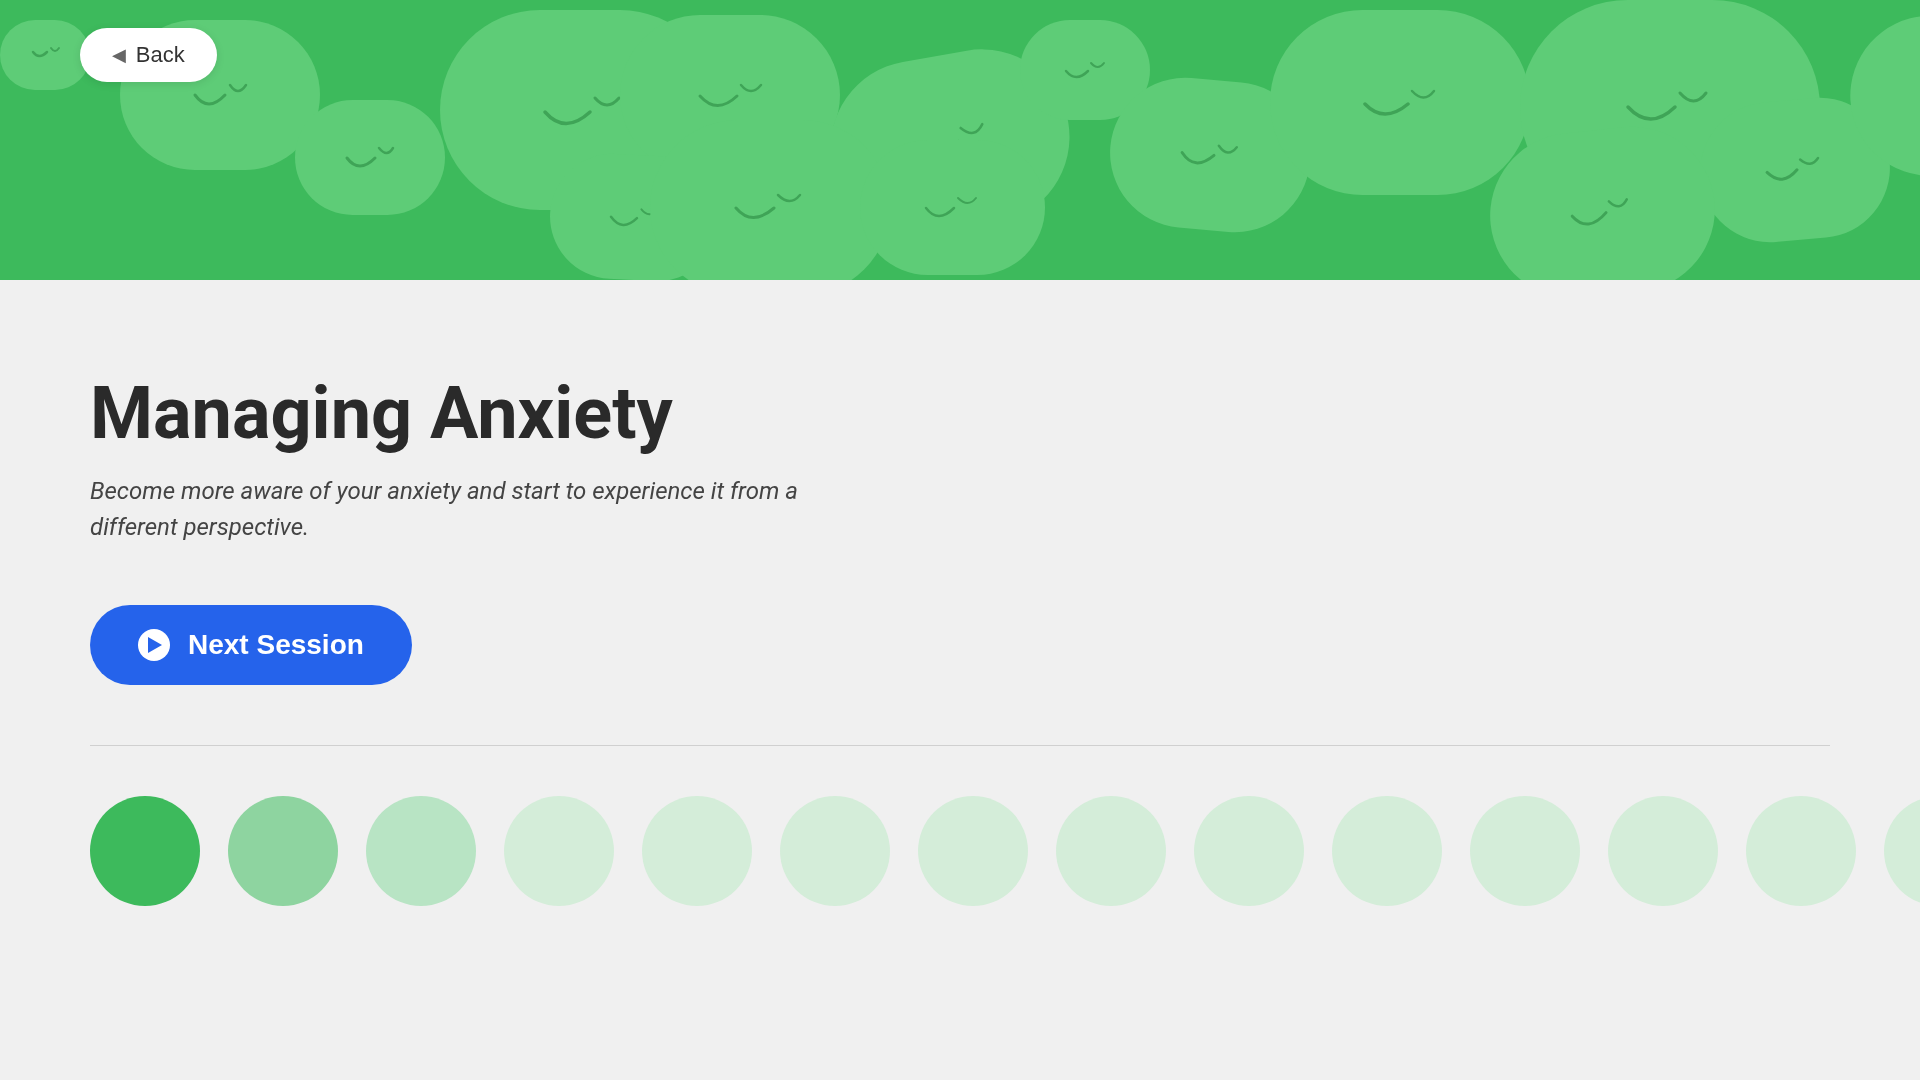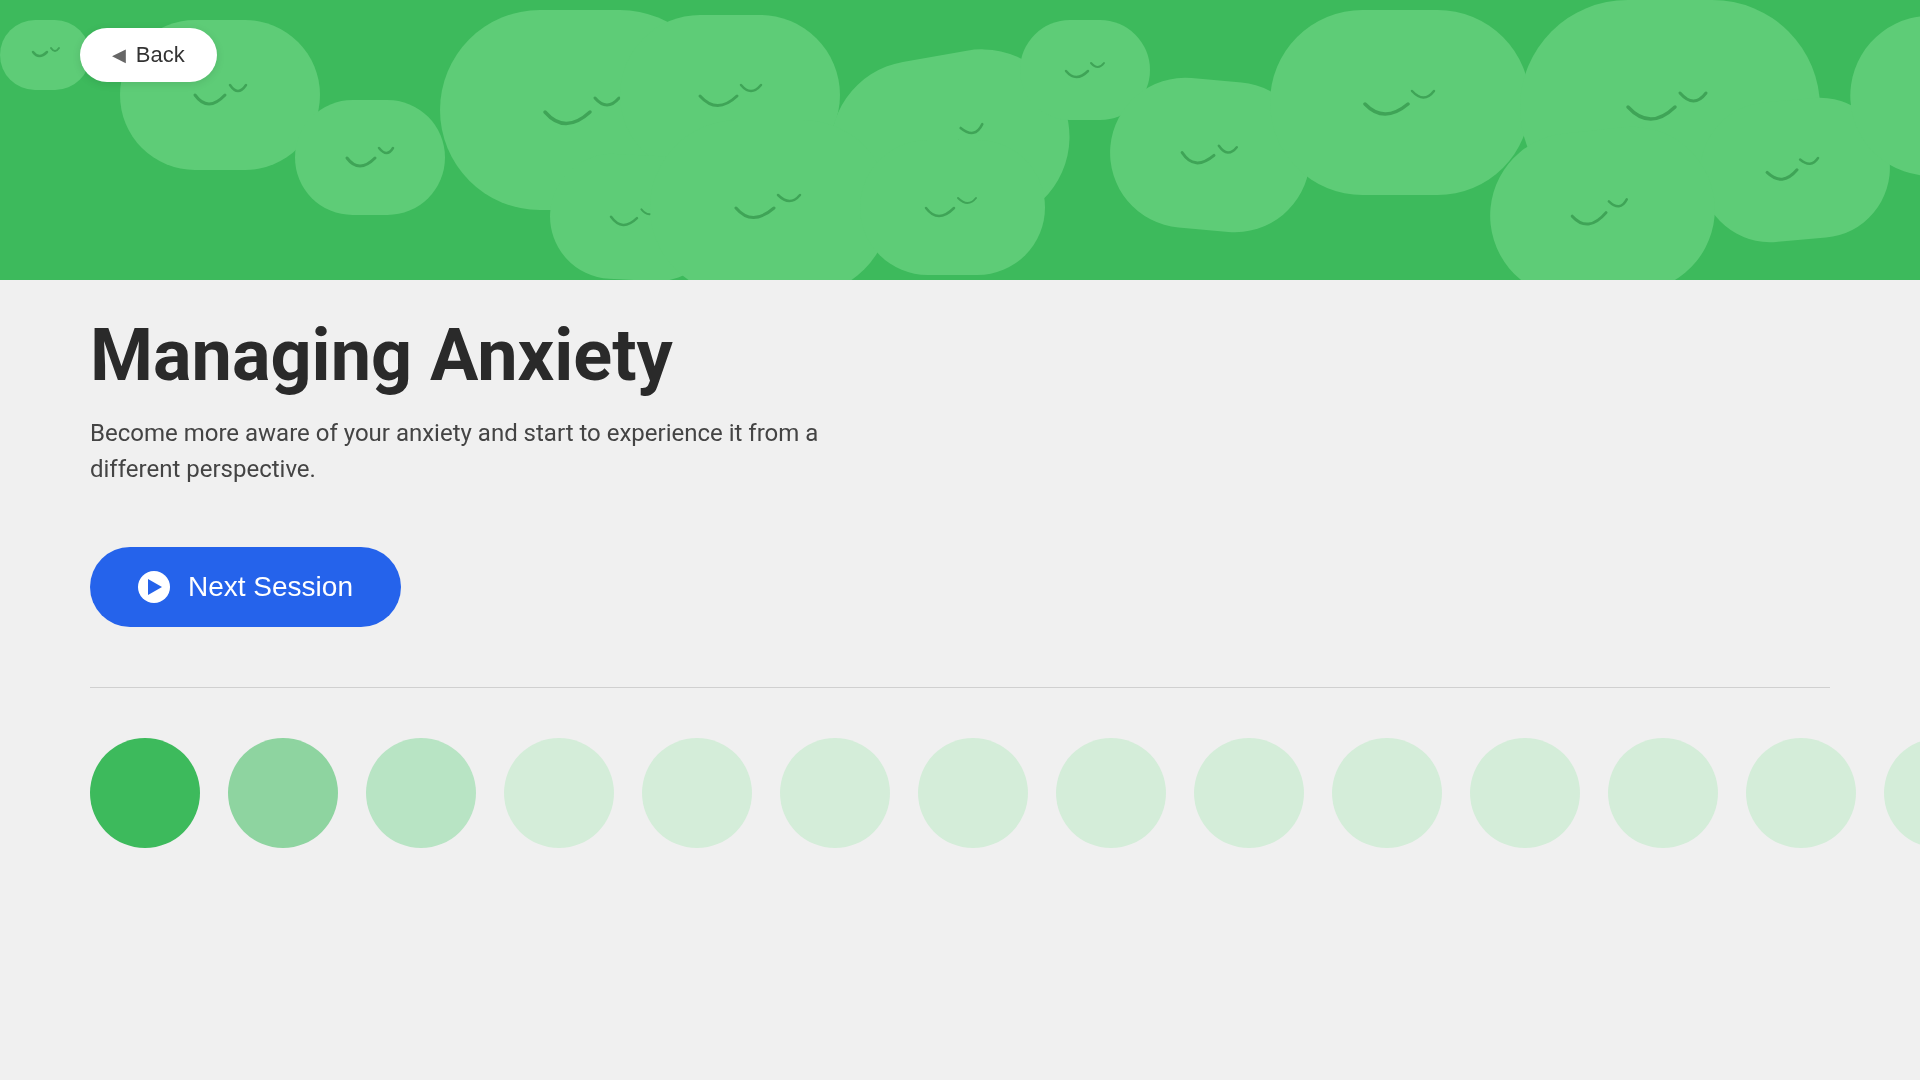--- a/index.html
+++ b/index.html
@@ -59,21 +59,21 @@
       box-shadow: 0 2px 8px rgba(0,0,0,0.1);
     }
 
     .back-button .back-arrow {
       font-size: 18px;
       color: #666;
     }
 
     
     .content {
-      padding: 36px 90px 60px 90px;
+      padding: 94px 90px 60px 90px;
       background: #f0f0f0;
     }
 
     .course-title {
       font-size: 72px;
       font-weight: 700;
       color: #2a2a2a;
       margin-bottom: 20px;
       line-height: 1.1;
     }
@@ -90,30 +90,31 @@
     .course-meta .dot {
       margin: 0 8px;
     }
 
     .course-description {
       font-size: 24px;
       color: #444;
       line-height: 1.5;
       max-width: 780px;
       margin-bottom: 60px;
+      font-style: italic;
     }
 
     .next-session-btn {
       background: #2563eb;
       color: white;
       border: none;
       border-radius: 50px;
       padding: 24px 48px;
       font-size: 28px;
-      font-weight: 400;
+      font-weight: 700;
       cursor: pointer;
       display: inline-flex;
       align-items: center;
       gap: 18px;
       margin-bottom: 60px;
       justify-content: center;
     }
 
     .next-session-btn .play-icon {
       width: 32px;

